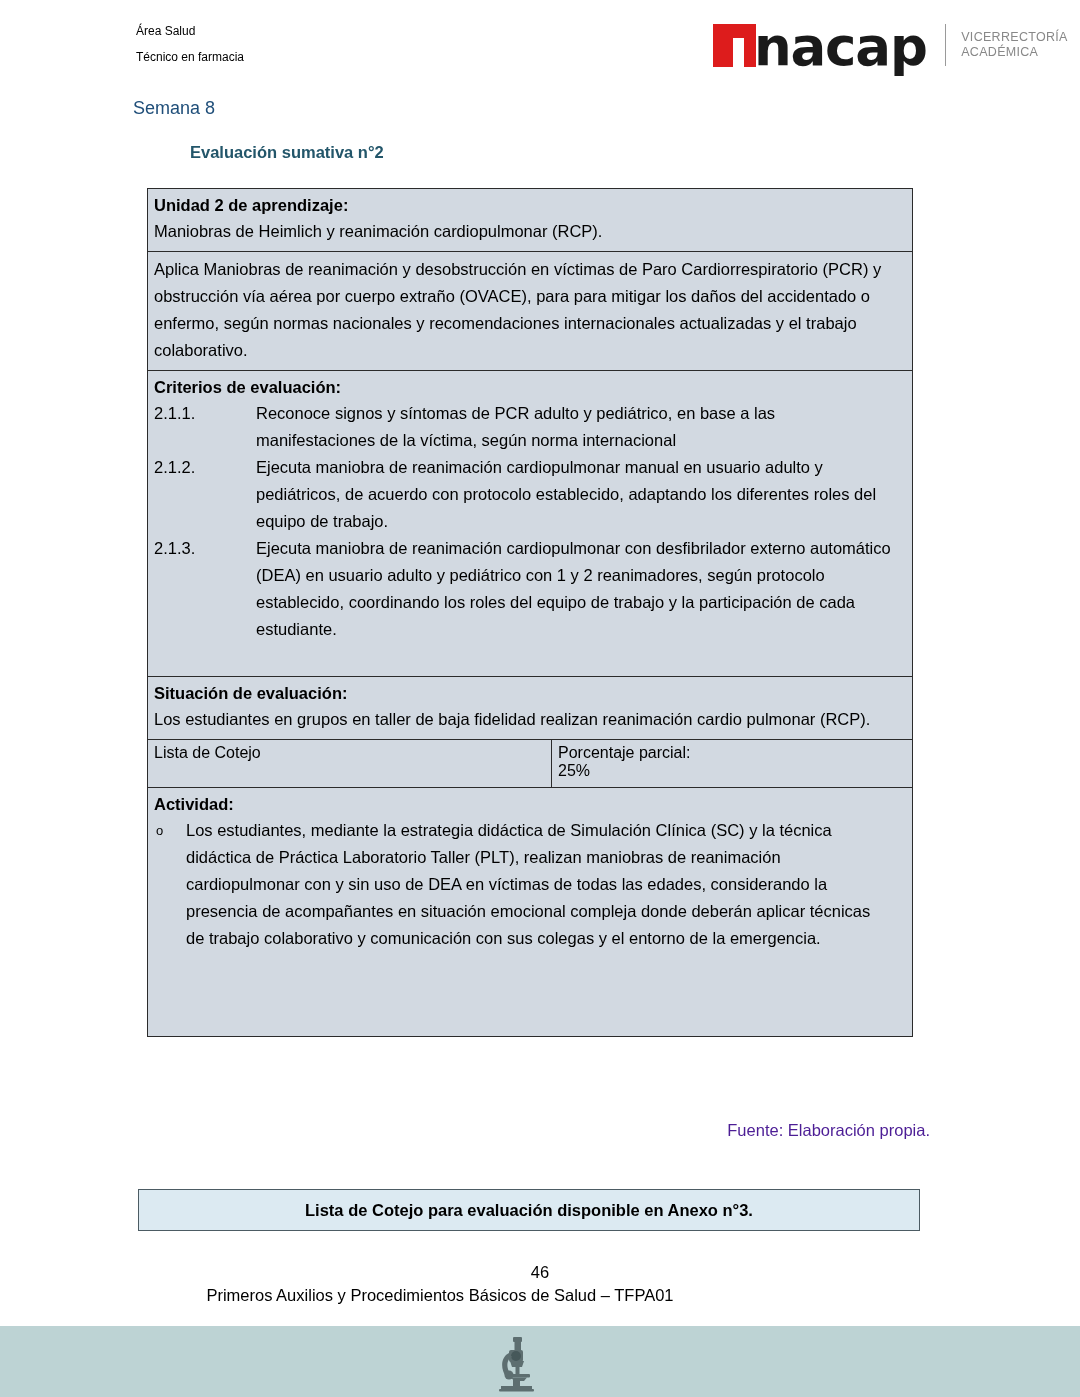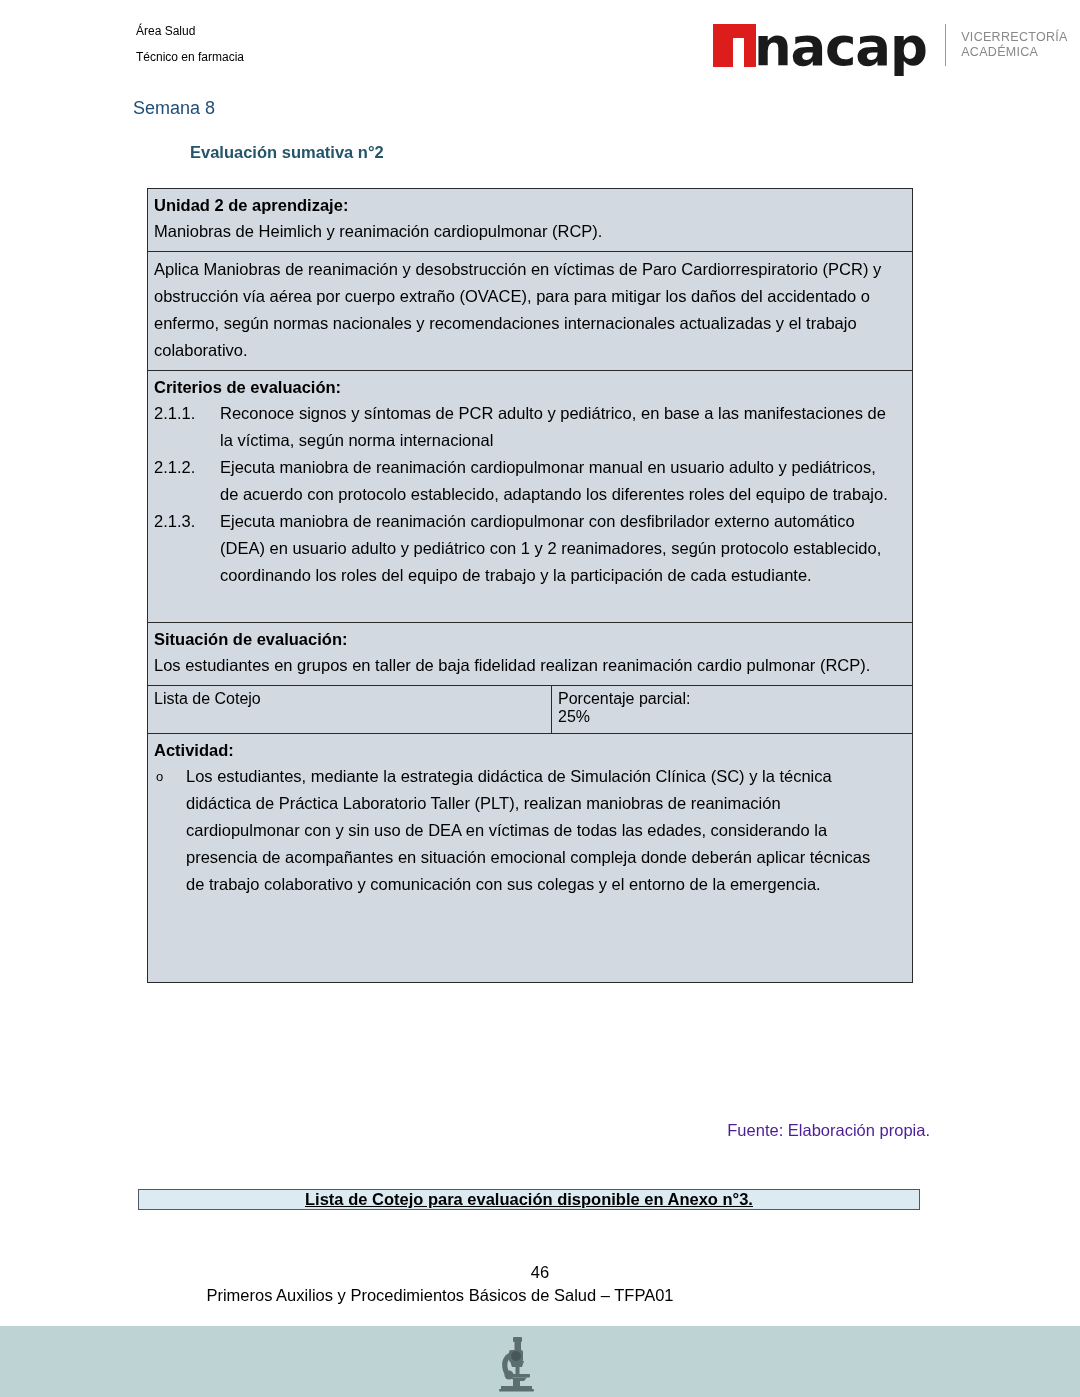--- a/index.html
+++ b/index.html
@@ -126,20 +126,21 @@
     line-height: 27px;
     color: #000;
   }
 
   
   .crit-list { margin: 0; padding: 0; }
   .crit-item {
     display: flex;
     font-size: 16.5px;
     line-height: 27px;
+    gap: 36px;
   }
   .crit-num {
     width: 66px;
     flex: none;
   }
   .crit-body { flex: 1; }
 
   
   .split-row {
     display: flex;
@@ -183,28 +184,27 @@
     font-size: 16.5px;
     color: #4c1d95;
   }
 
   
   .anexo-box {
     position: absolute;
     left: 138px;
     top: 1189px;
     width: 782px;
-    height: 21px;
+    height: 42px;
     background: #DCEAF2;
     border: 1px solid #4c5b63;
     box-sizing: border-box;
     display: flex;
     align-items: center;
     justify-content: center;
-    text-decoration: underline;
   }
   .anexo-box span {
     font-size: 16.5px;
     font-weight: bold;
     color: #000;
   }
 
   
   .pg-number {
     position: absolute;

